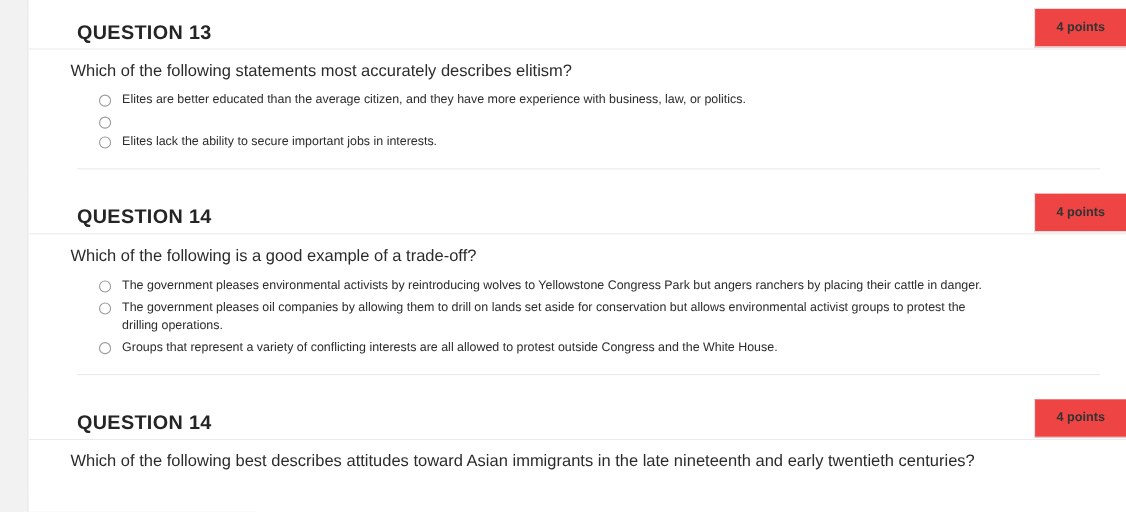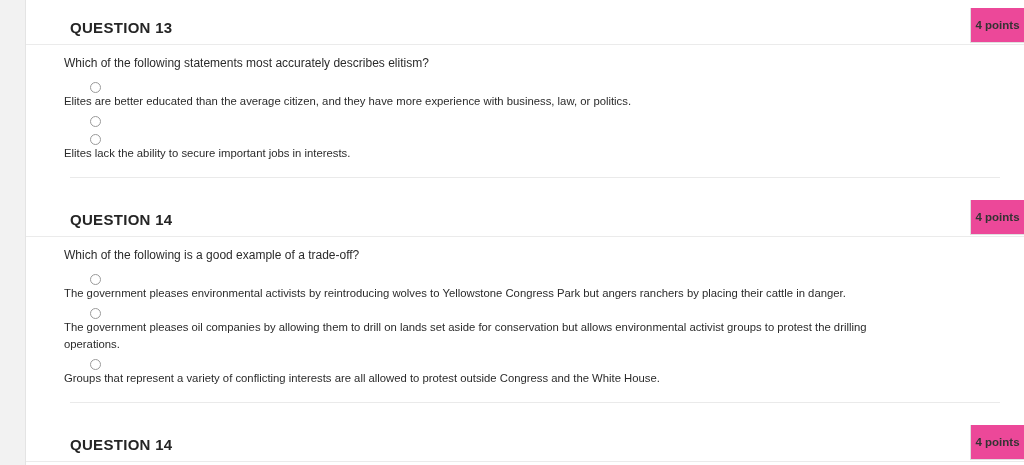--- a/index.html
+++ b/index.html
@@ -47,67 +47,66 @@
   }
   .q-head {
     position: relative;
     height: 36px;
     border-bottom: 1px solid #ebebeb;
   }
   .q-title {
     position: absolute;
     left: 44px;
     top: 11px;
-    font-size: 15px;
+    font-size: 18px;
     font-weight: bold;
     color: #252525;
     letter-spacing: 0.3px;
   }
   .points-box {
     position: absolute;
     right: 0px;
     top: 0px;
-    width: 54px;
+    width: 84px;
     height: 35px;
     border-left: 1px solid #e0e0e0;
     border-bottom: 1px solid #e0e0e0;
-    background: #ec4899;
+    background: #ef4444;
     box-sizing: border-box;
   }
   .points-text {
     position: absolute;
     left: 0;
     right: 0;
     top: 11px;
     text-align: center;
     font-size: 11.5px;
     font-weight: bold;
     color: #333333;
   }
   .q-body {
     padding: 10px 0 14px 0;
   }
   .q-prompt {
     margin: 0 0 6px 38px;
-    font-size: 12px;
+    font-size: 15px;
     color: #2b2b2b;
     line-height: 1.35;
   }
   .answers {
     margin: 0;
     padding: 0;
     list-style: none;
   }
   .answer-row {
     display: flex;
     align-items: flex-start;
     padding: 2px 0 2px 0;
     margin-left: 38px;
     margin-right: 120px;
-    flex-direction: column;
   }
   .radio {
     flex: 0 0 auto;
     width: 9px;
     height: 9px;
     border: 1px solid #9a9a9a;
     border-radius: 50%;
     background: #fff;
     margin-top: 3px;
     margin-right: 10px;

